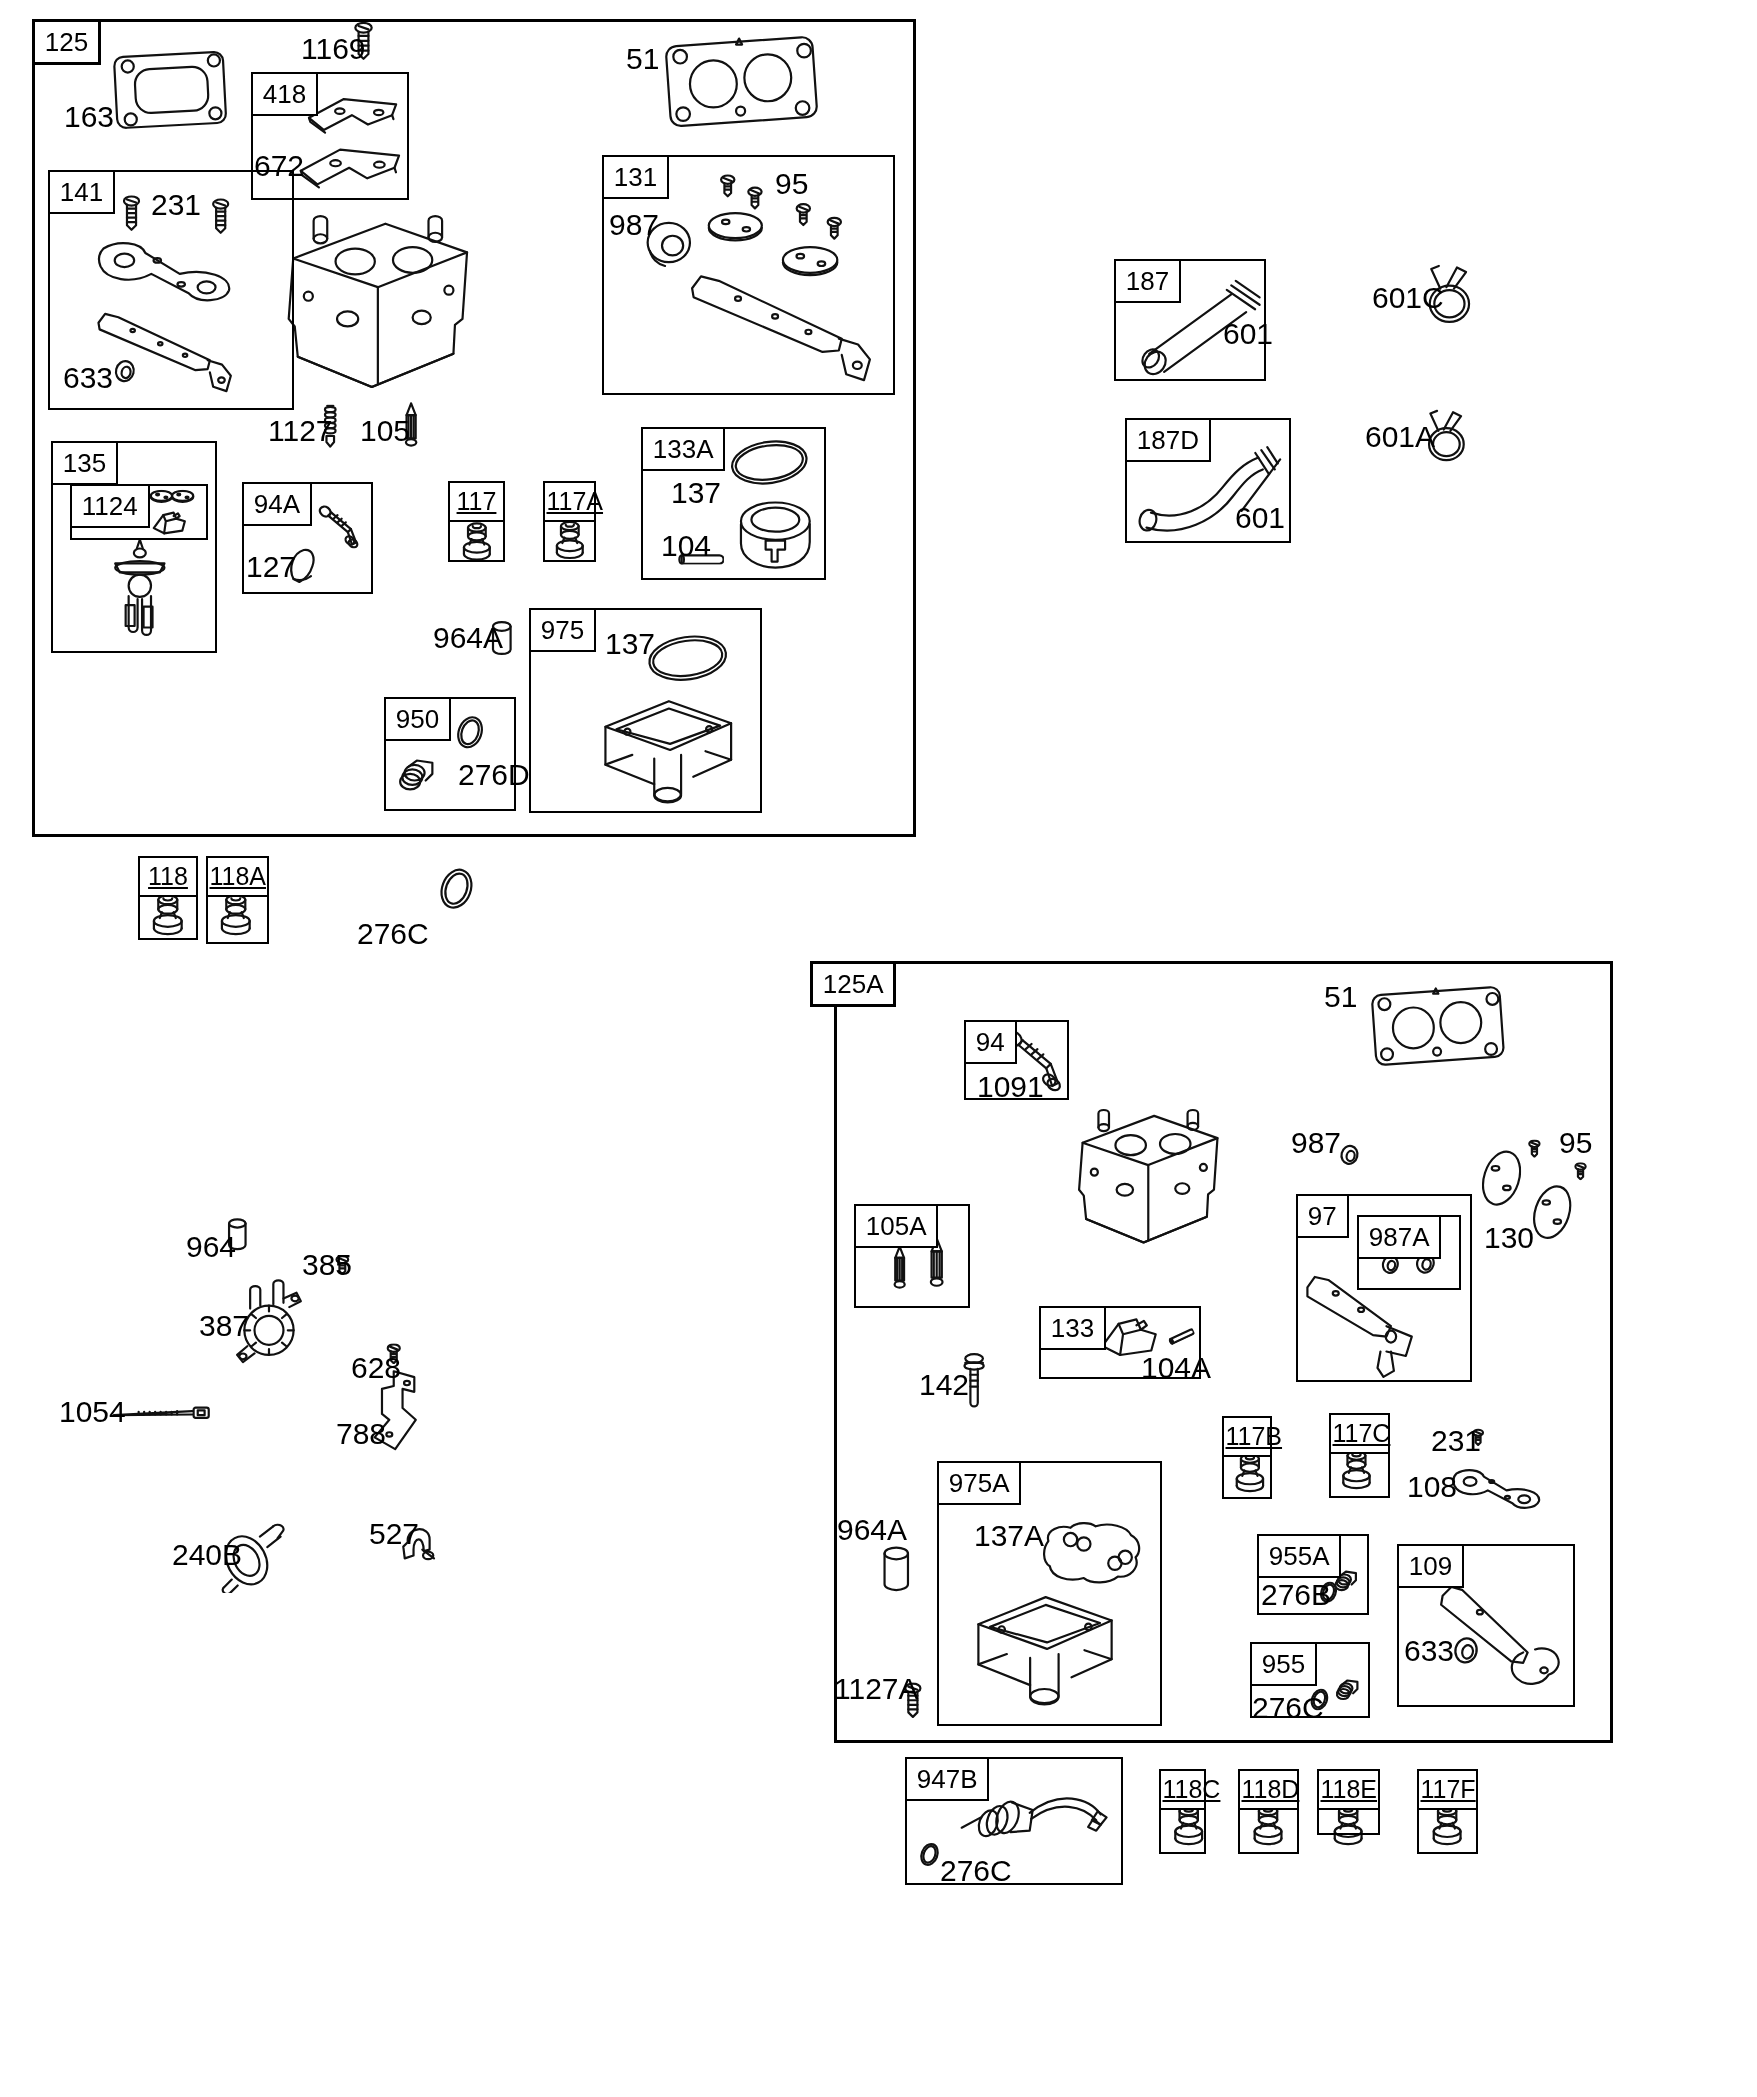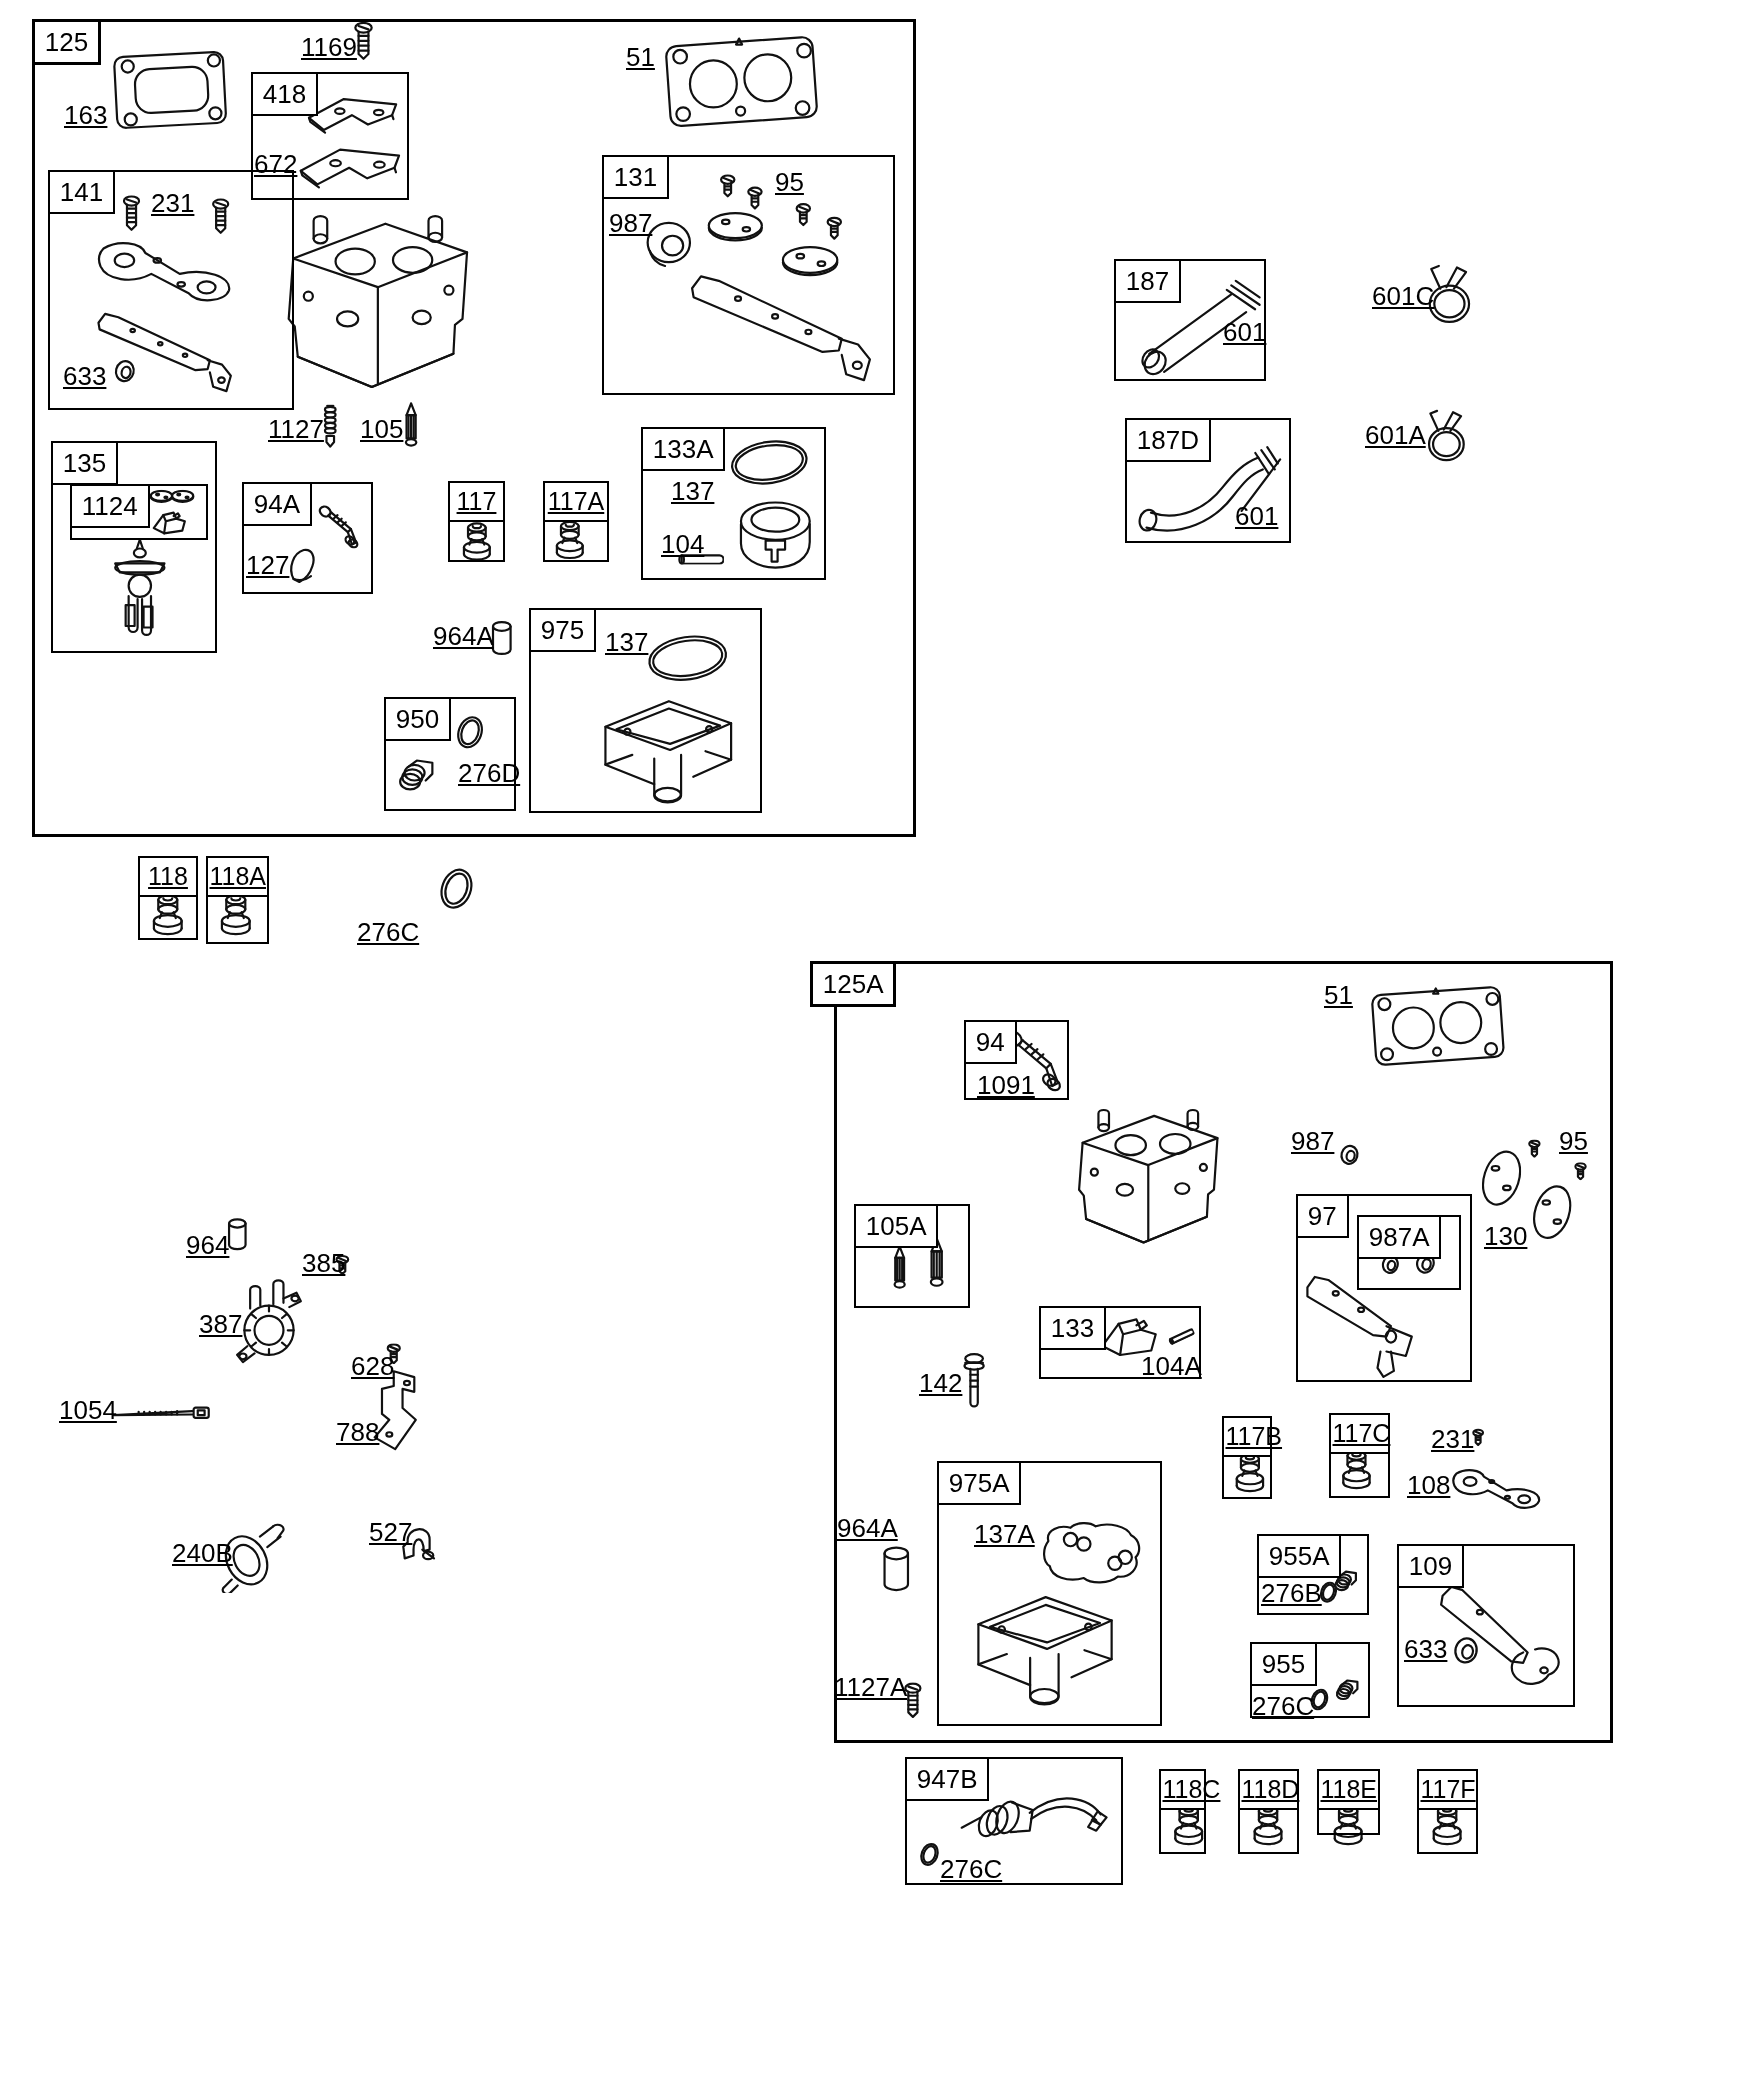--- a/index.html
+++ b/index.html
@@ -8,21 +8,21 @@
     font-family:"Liberation Sans","DejaVu Sans",sans-serif;color:#000;
     overflow:hidden;
   }
   .box{position:absolute;border:3px solid #000;box-sizing:border-box;z-index:2;background:transparent;}
   .b3{border-width:2.3px;text-decoration:underline;}
   .tab{
     position:absolute;background:#fff;border:3px solid #000;box-sizing:border-box;
     font-size:26px;line-height:1;padding:6.8px 9.8px;z-index:4;white-space:nowrap;
   }
   .tab.t3{border-width:2.3px;}
-  .t{position:absolute;font-size:26px;line-height:1;white-space:nowrap;z-index:3;text-decoration:underline;}
+  .t{position:absolute;font-size:30px;line-height:1;white-space:nowrap;z-index:3;}
   .capbox .cap{
     border-bottom:2.3px solid #000;text-align:center;font-size:25px;
     padding:6px 1.5px;line-height:1;background:#fff;
   }
   svg.art{position:absolute;left:0;top:0;z-index:1;}
   .art path,.art ellipse,.art circle,.art line,.art rect,.art polygon,.art polyline{
     stroke:#111;fill:none;stroke-width:2.2;vector-effect:non-scaling-stroke;
     stroke-linejoin:round;stroke-linecap:round;
   }
 </style>
@@ -424,21 +424,21 @@
 <div class="box b3" style="left:70px;top:484px;width:138px;height:56px"></div>
 <div class="tab t3" style="left:70px;top:484px">1124</div>
 
 <div class="box b3" style="left:242px;top:482px;width:131px;height:112px"></div>
 <div class="tab t3" style="left:242px;top:482px">94A</div>
 <span class="t" style="left:246px;top:552px">127</span>
 
 <div class="box b3 capbox" style="left:448px;top:481px;width:57px;height:81px">
   <div class="cap">117</div>
 </div>
-<div class="box b3 capbox" style="left:543px;top:481px;width:66px;height:81px">
+<div class="box b3 capbox" style="left:543px;top:481px;width:53px;height:81px">
   <div class="cap">117A</div>
 </div>
 
 <div class="box b3" style="left:641px;top:427px;width:185px;height:153px"></div>
 <div class="tab t3" style="left:641px;top:427px">133A</div>
 <span class="t" style="left:671px;top:478px">137</span>
 <span class="t" style="left:661px;top:531px">104</span>
 
 <span class="t" style="left:433px;top:623px">964A</span>
 

